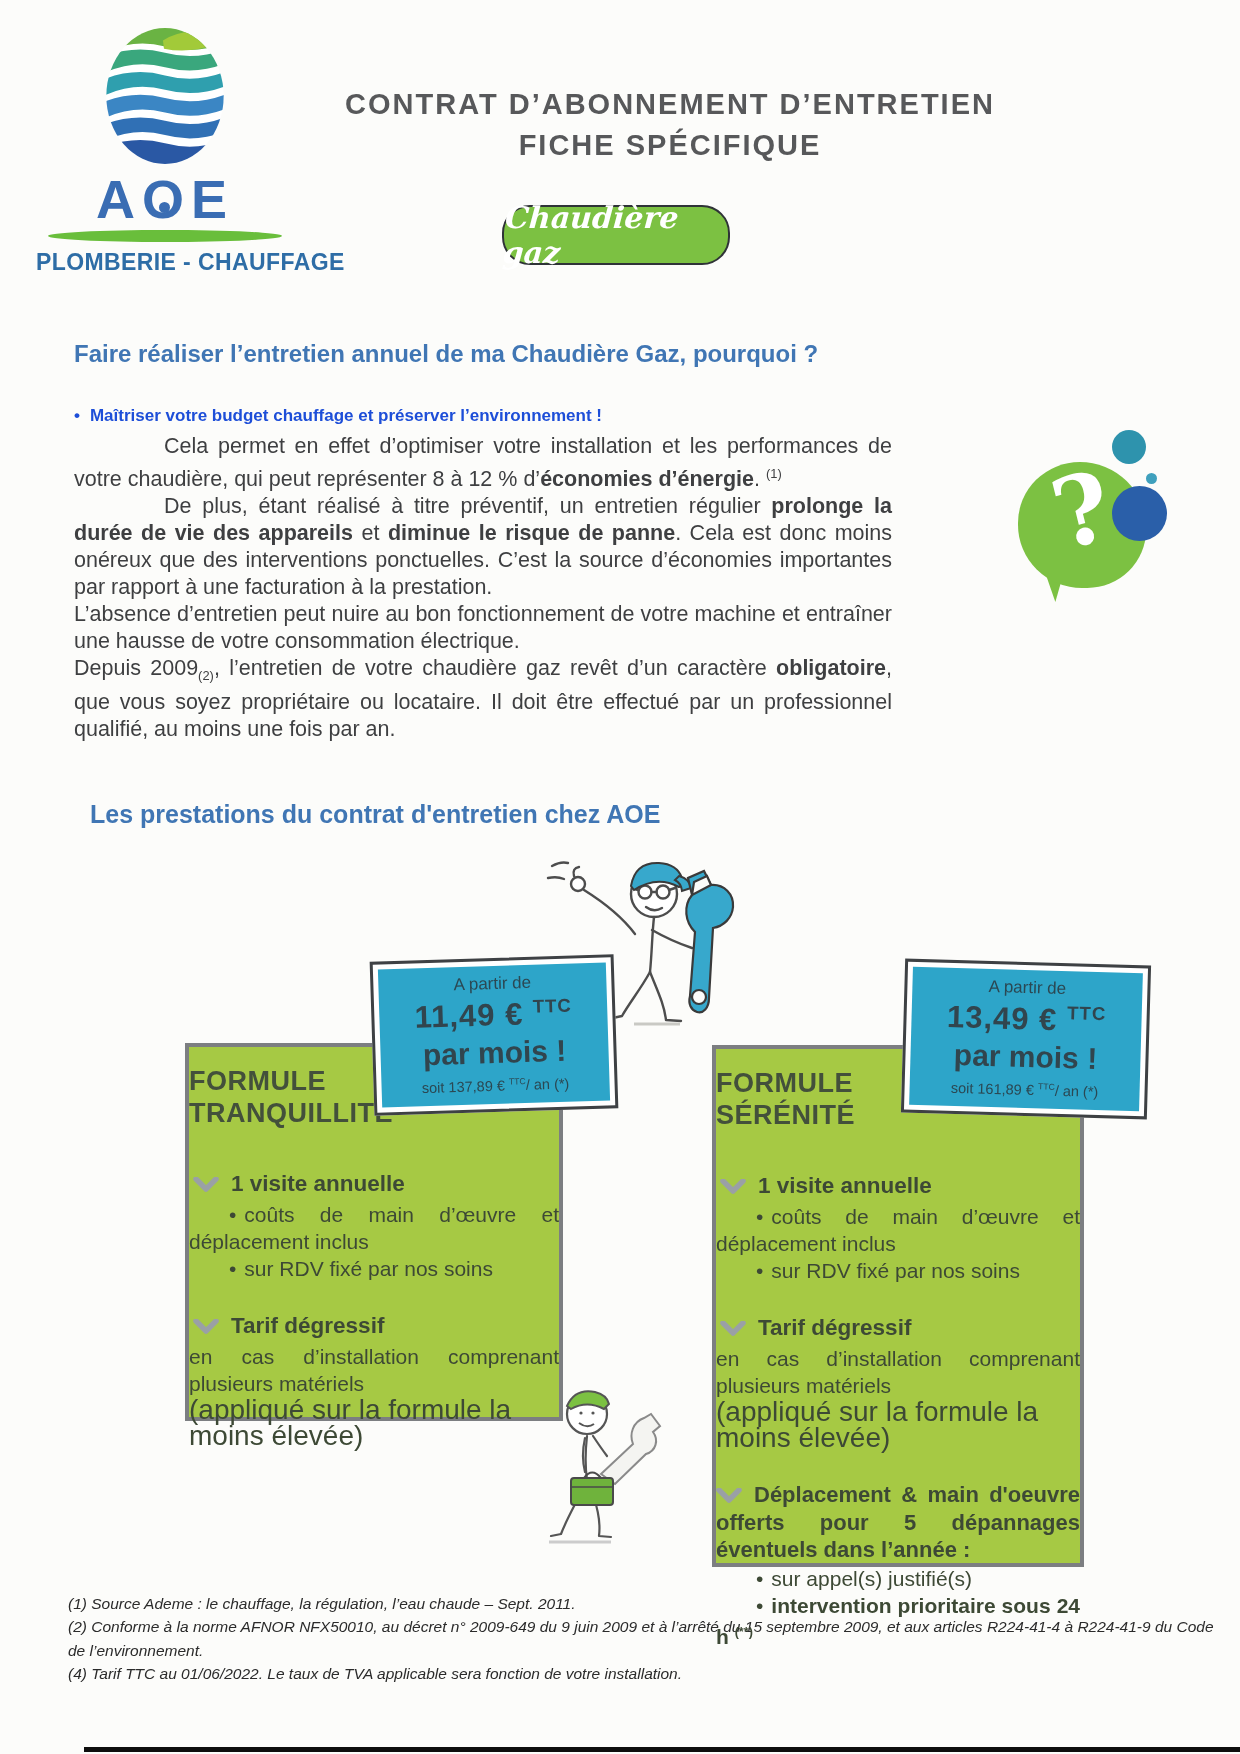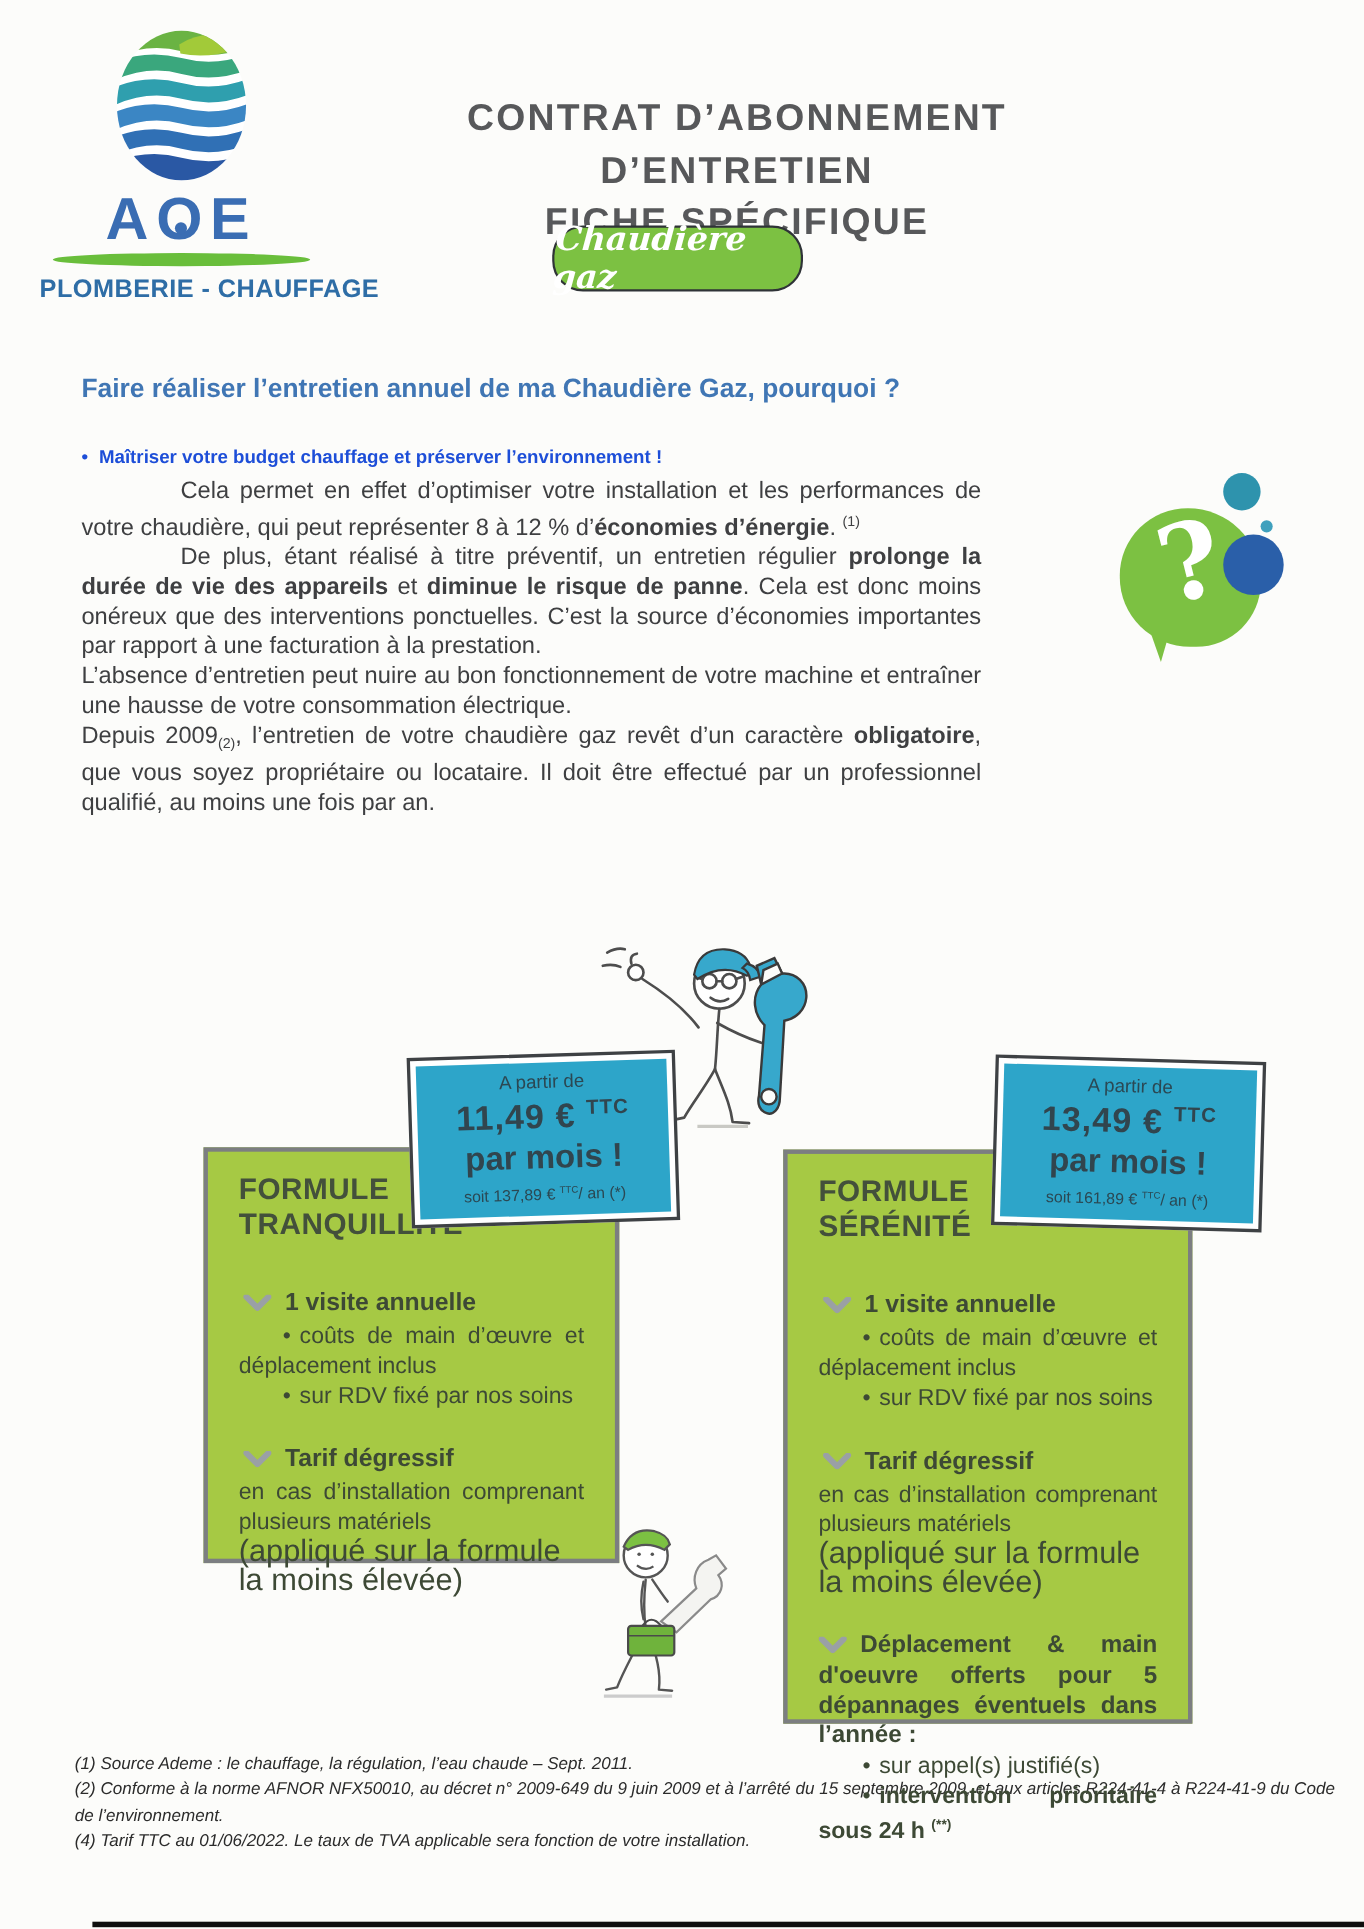--- a/index.html
+++ b/index.html
@@ -9,21 +9,21 @@
   
   .logo{position:absolute;left:36px;top:26px;width:258px;text-align:center;}
   .logo-globe{display:block;margin:0 auto;}
   .brand{position:relative;display:inline-block;font-size:54px;font-weight:800;color:#3a6db3;
          letter-spacing:7px;line-height:1;margin-top:6px;}
   .brand-dot{position:absolute;left:46%;top:56%;width:11px;height:11px;background:#3a6db3;border-radius:50%;}
   .logo-ellipse{width:234px;height:12px;background:#69be3b;border-radius:50%;margin:4px auto 7px;}
   .tagline{font-size:23px;font-weight:600;color:#2e6da6;letter-spacing:.4px;white-space:nowrap;}
 
   .doc-title{position:absolute;left:320px;top:84px;width:700px;text-align:center;color:#57585a;
-             font-weight:700;font-size:34px;letter-spacing:2px;line-height:1.4;}
+             font-weight:700;font-size:29px;letter-spacing:2px;line-height:1.4;}
 
   .badge{position:absolute;left:502px;top:205px;width:224px;height:56px;background:#7cc142;
          border:2px solid #2f3337;border-radius:28px;display:flex;align-items:center;justify-content:center;}
   .badge-text{font-family:"DejaVu Serif",serif;font-style:italic;font-weight:700;color:#fff;
               font-size:30px;transform:skewX(-4deg);}
 
   
   .intro{position:absolute;left:74px;top:340px;width:818px;}
   .intro-heading{font-size:24px;font-weight:700;color:#4076b4;margin:0 0 34px;line-height:28px;}
   .bullet-head{font-size:17px;font-weight:700;color:#1d4ed8;margin:0 0 3px;line-height:28px;}
@@ -58,21 +58,21 @@
   .tag-left{left:372px;top:958px;width:228px;transform:rotate(-1.8deg);}
   .tag-right{left:903px;top:962px;width:230px;transform:rotate(1.6deg);}
   .tag-inner{background:#2da5c9;padding:8px 8px 10px;text-align:center;}
   .tag-intro{font-size:17px;color:#2b4853;margin-bottom:3px;}
   .tag-price{font-size:31px;font-weight:700;color:#31454e;letter-spacing:1px;}
   .tag-per{font-size:30px;font-weight:700;color:#31454e;margin-top:3px;}
   .tag-year{font-size:14.5px;color:#2b4853;margin-top:7px;}
 
   
   .plan{position:absolute;background:#a6c944;border:4px solid #7c7e81;box-sizing:border-box;
-        color:#3d4935;padding:18px 28px;z-index:2;}
+        color:#3d4935;padding:18px 0;z-index:2;}
   .plan-left{left:185px;top:1043px;width:378px;height:378px;}
   .plan-right{left:712px;top:1045px;width:372px;height:522px;}
   .plan-title{font-size:27px;font-weight:700;letter-spacing:.5px;line-height:1.2;color:#43503b;margin:0 0 40px;}
   .feat{margin-bottom:30px;}
   .feat-head{font-size:22.5px;font-weight:700;color:#3d4935;margin:0 0 2px 4px;line-height:28px;}
   .feat-head .chev,.feat-head-wrap .chev{display:inline-block;margin-right:12px;vertical-align:-1px;}
   .feat-head-wrap{font-size:22px;font-weight:700;line-height:27px;text-align:justify;margin:0 0 2px;}
   .fb{font-size:21px;line-height:27px;text-indent:40px;text-align:justify;}
   .fb .dot{margin-right:8px;}
   .feat-body{font-size:21px;line-height:27px;text-align:justify;margin:0;}
@@ -133,20 +133,21 @@
 
   <div class="qmark">
     <div class="q-tail"></div>
     <div class="q-bubble"></div>
     <div class="q-glyph">?</div>
     <div class="q-c1"></div>
     <div class="q-c2"></div>
     <div class="q-c3"></div>
   </div>
 
+  <h2 class="prest-heading">Les prestations du contrat d'entretien chez AOE</h2>
 
   <svg class="worker1" width="200" height="190" viewBox="0 0 200 190">
     <g fill="none" stroke="#4d4d4d" stroke-width="2.4" stroke-linecap="round" stroke-linejoin="round">
       <path d="M14,26 q9,-5 16,-3"></path>
         <path d="M10,38 q9,-2 16,1"></path>
       <path d="M97,94 C82,74 62,60 46,50"></path>
       <circle cx="40" cy="44" r="7" fill="#ffffff"></circle>
       <path d="M36,36 q-2,-8 5,-9"></path>
       <circle cx="116" cy="54" r="23" fill="#ffffff"></circle>
       <path d="M108,67 q8,6 16,1"></path>

